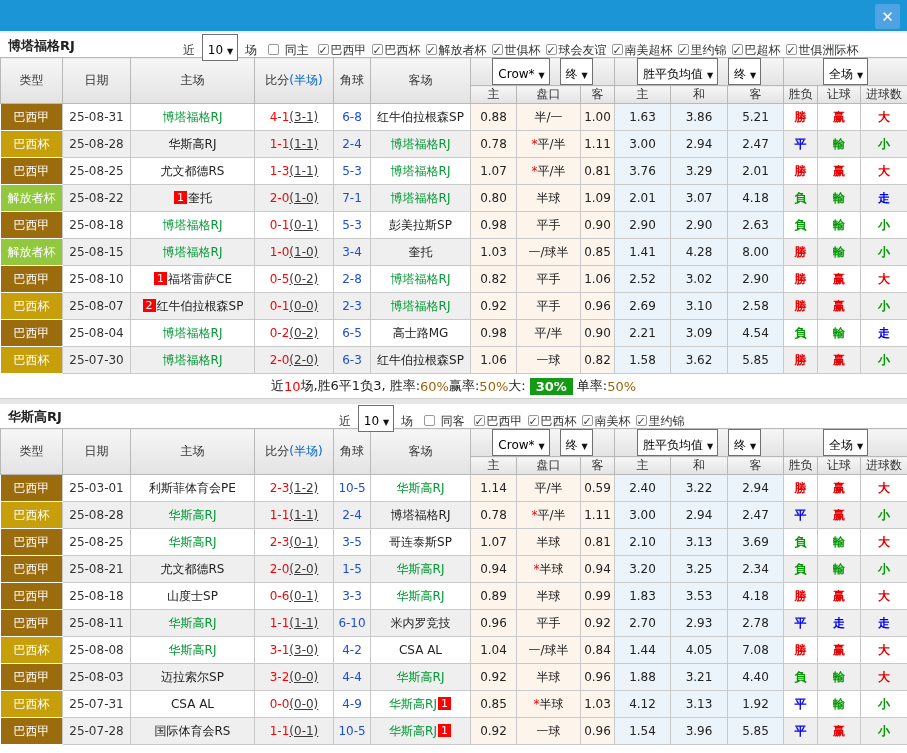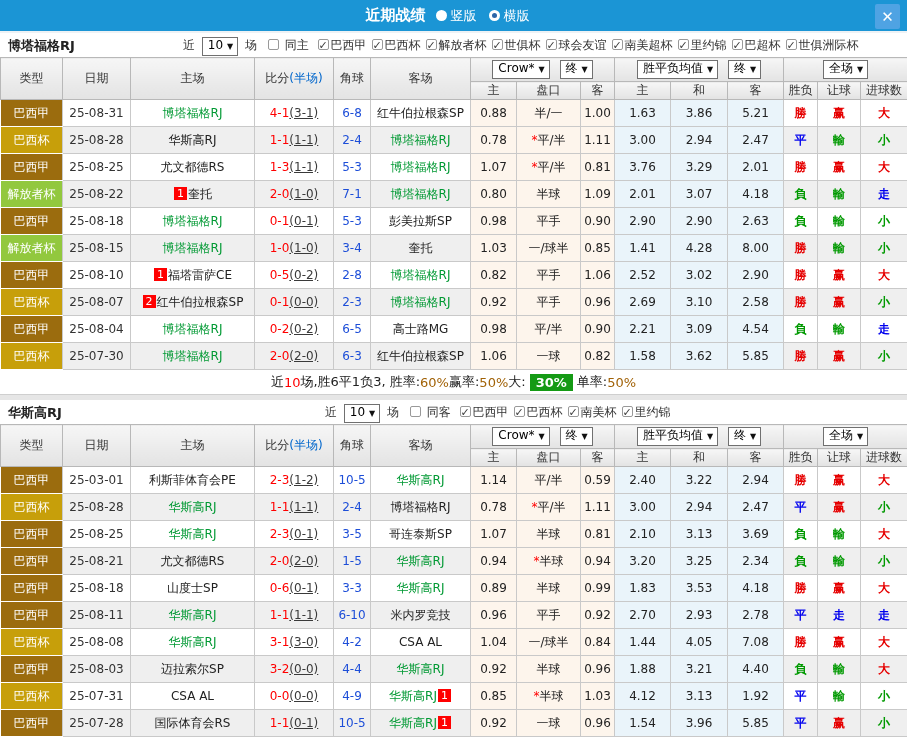--- a/index.html
+++ b/index.html
@@ -23,21 +23,21 @@
     position: absolute; right: 7px; top: 4px; width: 25px; height: 25px;
     background: #4fa3e3; color: #fff; font-size: 15px; font-weight: bold;
     display: flex; align-items: center; justify-content: center; cursor: pointer; border-radius: 2px;
   }
   
   .filter-row { height: 24px; position: relative; background: #fff; line-height: 22px; }
   .team { position: absolute; left: 8px; top: 2px; font-weight: bold; font-size: 13px; color: #222; }
   .fgroup { position: absolute; top: 1px; white-space: nowrap; color: #333; font-size: 12px; }
   .sel {
     display: inline-block; border: 1px solid #707070; background: #fff;
-    padding: 0 4px 1px 5px; margin: 0 3px; line-height: 15px; color: #000; cursor: pointer;
+    padding: 8px 4px 1px 5px; margin: 0 3px; line-height: 15px; color: #000; cursor: pointer;
   }
   .caret { font-size: 8px; margin-left: 4px; color: #111; }
   .cb {
     display: inline-block; width: 11px; height: 11px; border: 1px solid #999; border-radius: 2px;
     background: #fff; margin: 0 2px 0 7px; position: relative; vertical-align: -1px; cursor: pointer;
   }
   .cb .ck { position: absolute; top: -5px; left: 0px; font-size: 11px; font-weight: bold; color: #3a3a3a; }
   .fitem { cursor: pointer; }
   .fitem .cb { margin-left: 5px; }
   
@@ -68,31 +68,20 @@
   .sum-k { color: #222; }
   .sum-r { color: #f00; }
   .sum-b { color: #a16207; }
   .sum-badge { background: #149a14; color: #fff; font-weight: bold; padding: 1px 6px; margin: 0 4px; }
   .divider { height: 6px; background: #e6e6e6; border-top: 1px solid #cfcfcf; }
 </style>
 </head>
 <body>
 
 <div class="topbar">
-  <div class="tb-center">
-    <span class="tb-title">近期战绩</span>
-    <span class="radio-wrap">
-      <span class="radio"></span>
-      <span>竖版</span>
-    </span>
-    <span class="radio-wrap">
-      <span class="radio on"></span>
-      <span>横版</span>
-    </span>
-  </div>
   <div class="close">
     <span>✕</span>
   </div>
 </div>
 
 <div class="filter-row">
   <span class="team">博塔福格RJ</span>
   <span class="fgroup" style="left:183px">
     <span>近</span>
     <span class="sel"><span>10</span><span class="caret">▼</span></span>
@@ -336,21 +325,21 @@
     <span class="sum-b">50%</span>
     <span class="sum-k"> 大:</span>
     <span class="sum-badge">30%</span>
     <span class="sum-k">单率:</span>
     <span class="sum-b">50%</span>
   </div>
 <div class="divider"></div>
 
 <div class="filter-row">
   <span class="team">华斯高RJ</span>
-  <span class="fgroup" style="left:325px">
+  <span class="fgroup" style="left:339px">
     <span>近</span>
     <span class="sel"><span>10</span><span class="caret">▼</span></span>
     <span>场</span>
     <span class="cb"></span>
     <span>同客</span>
     <span><span class="fitem"><span class="cb on"><span class="ck">✓</span></span><span class="flab">巴西甲</span></span><span class="fitem"><span class="cb on"><span class="ck">✓</span></span><span class="flab">巴西杯</span></span><span class="fitem"><span class="cb on"><span class="ck">✓</span></span><span class="flab">南美杯</span></span><span class="fitem"><span class="cb on"><span class="ck">✓</span></span><span class="flab">里约锦</span></span></span>
   </span>
 </div>
 
 <table>

